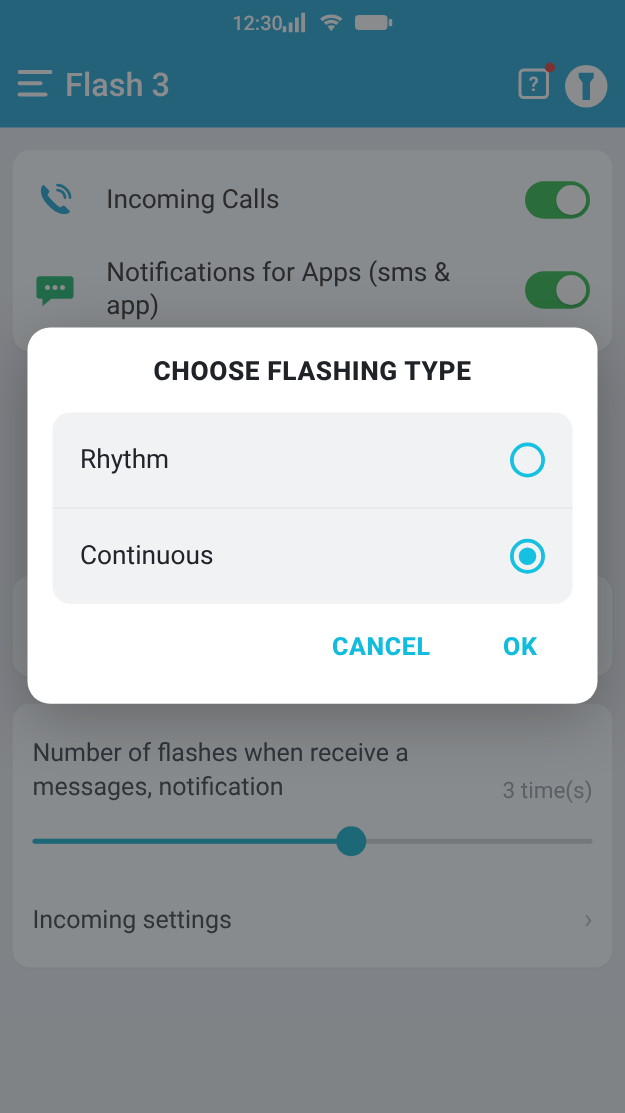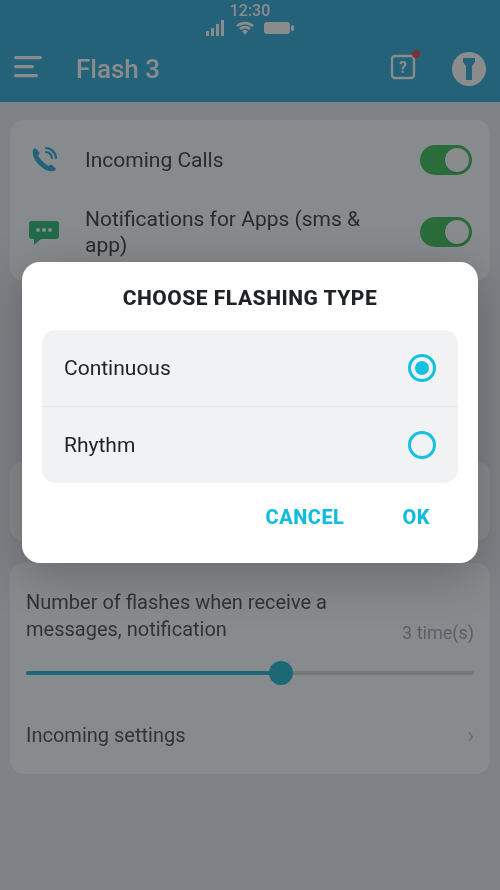--- a/index.html
+++ b/index.html
@@ -3,30 +3,30 @@
 <meta charset="utf-8">
 <style>
   * { box-sizing: border-box; margin: 0; padding: 0; }
   html, body { width: 500px; height: 890px; overflow: hidden; font-family: -apple-system, Roboto, "Helvetica Neue", Arial, sans-serif; }
   body { background: #e8ecef; position: relative; }
 
   
   .status-bar {
     height: 36px; background: #1fa4d6; color: #fff;
     display: flex; align-items: center; justify-content: center;
-    padding: 0 14px; font-size: 16px; font-weight: 500; flex-direction: column;
+    padding: 0 14px; font-size: 16px; font-weight: 500;
   }
   .status-right { display: flex; align-items: center; gap: 8px; }
   .status-right svg { display: block; }
 
   
   .app-bar {
     height: 66px; background: #1fa4d6; color: #fff;
     display: flex; align-items: center; padding: 0 14px;
-    gap: 34px;
+    gap: 10px;
   }
   .app-title { font-size: 26px; font-weight: 500; flex: 1; }
   .app-bar .icon-btn { position: relative; }
   .app-bar .badge { position: absolute; top: -2px; right: -2px; width: 8px; height: 8px; background:#e53935; border-radius:50%; }
 
   .info-circle {
     width: 34px; height: 34px; border-radius: 50%; background: #fff;
     display: flex; align-items: center; justify-content: center;
   }
 
@@ -227,25 +227,25 @@
     </div>
   </div>
 </div>
 
 <div class="scrim"></div>
 
 <div class="dialog">
   <div class="dialog-title">CHOOSE FLASHING TYPE</div>
   <div class="option-group">
     <div class="option">
+      <span class="olabel">Rhythm</span>
+      <span class="radio"></span>
+    </div>
+    <div class="option">
       <span class="olabel">Continuous</span>
       <span class="radio checked"></span>
-    </div>
-    <div class="option">
-      <span class="olabel">Rhythm</span>
-      <span class="radio"></span>
     </div>
   </div>
   <div class="dialog-actions">
     <span>CANCEL</span>
     <span>OK</span>
   </div>
 </div>
 
 </body></html>

